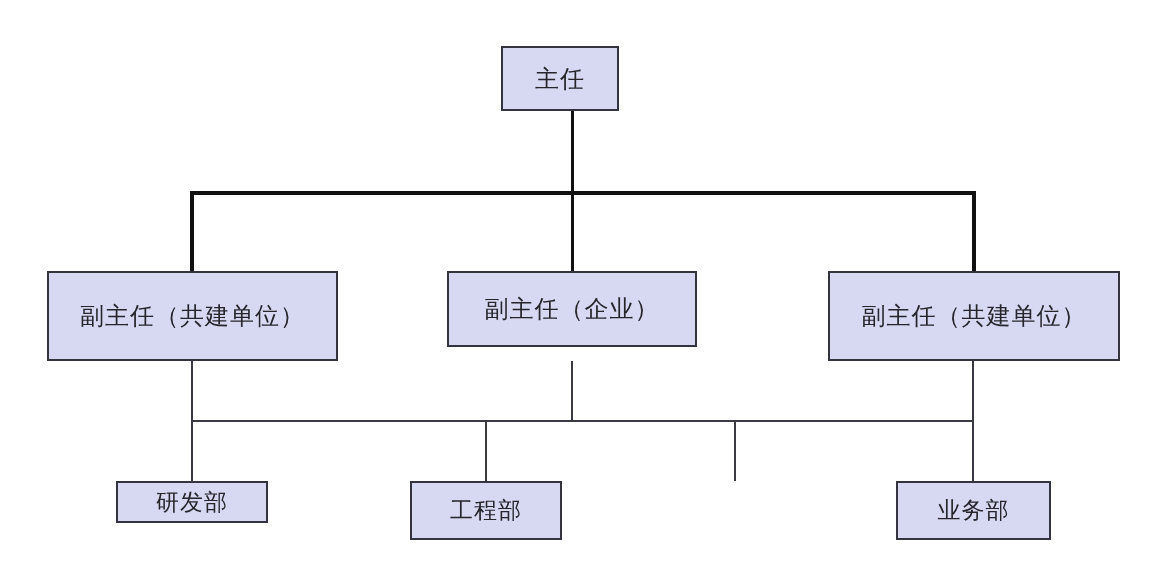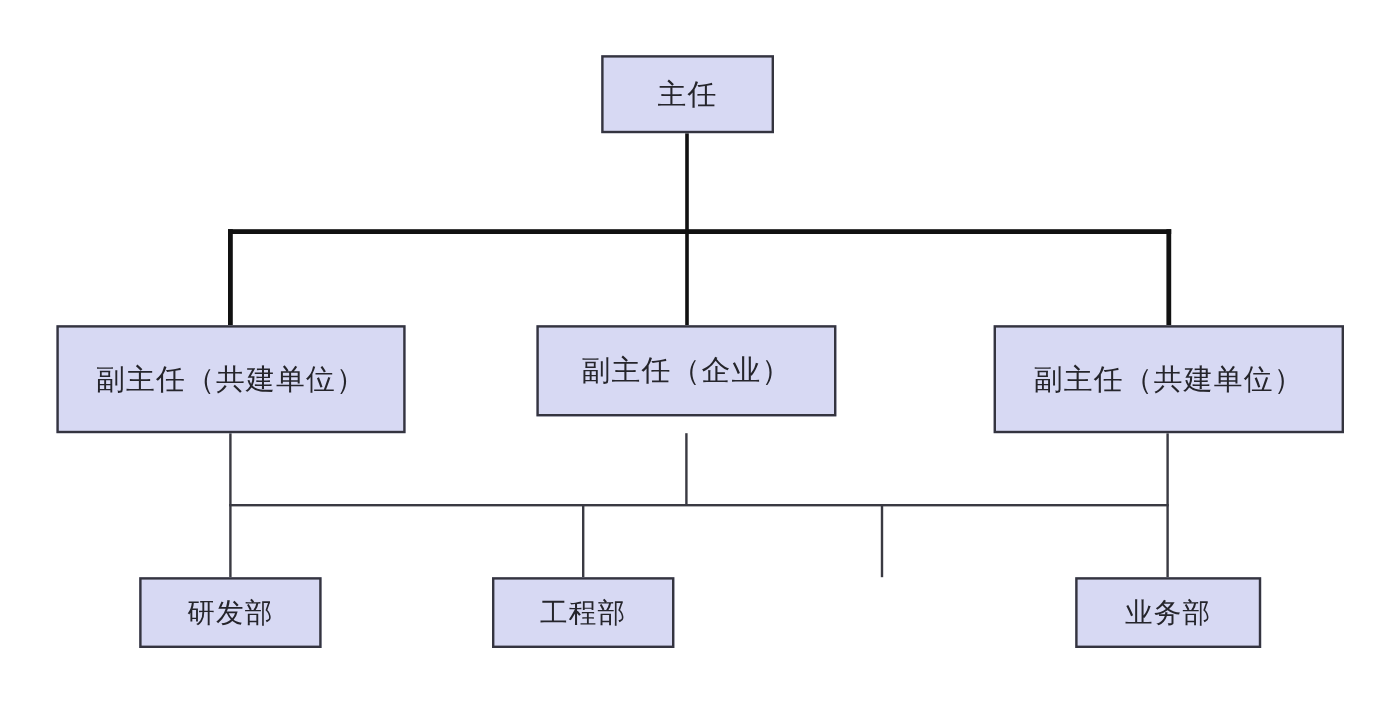--- a/index.html
+++ b/index.html
@@ -39,25 +39,25 @@
   .line{
     position:absolute;
     background:var(--connector-secondary);
     z-index:1;
   }
   .line.bold{
     background:var(--connector-primary);
   }
 
   
-  #n-director       {left:501px; top:46px;  width:144px; height:65px;}
+  #n-director       {left:501px; top:46px;  width:118px; height:65px;}
   #n-deputy-left    {left:47px;  top:271px; width:291px; height:90px;}
   #n-deputy-center  {left:447px; top:271px; width:250px; height:76px;}
   #n-deputy-right   {left:828px; top:271px; width:292px; height:90px;}
-  #n-dept-rd        {left:116px; top:481px; width:152px; height:59px; font-size:23px;}
+  #n-dept-rd        {left:116px; top:481px; width:152px; height:42px; font-size:23px;}
   #n-dept-eng       {left:410px; top:481px; width:152px; height:59px; font-size:23px;text-align:center;}
   #n-dept-edit      {left:658px; top:481px; width:154px; height:59px; font-size:23px;}
   #n-dept-biz       {left:896px; top:481px; width:155px; height:59px; font-size:23px;}
 
   
   
   #c-top-bus        {left:190px; top:191px; width:786px; height:4px;}
   #c-drop-left-top  {left:190px; top:191px; width:4px;   height:80px;}
   #c-drop-right-top {left:972px; top:191px; width:4px;   height:80px;}
   #c-director-stem  {left:571px; top:111px; width:3px;   height:160px; background:var(--connector-primary);}

